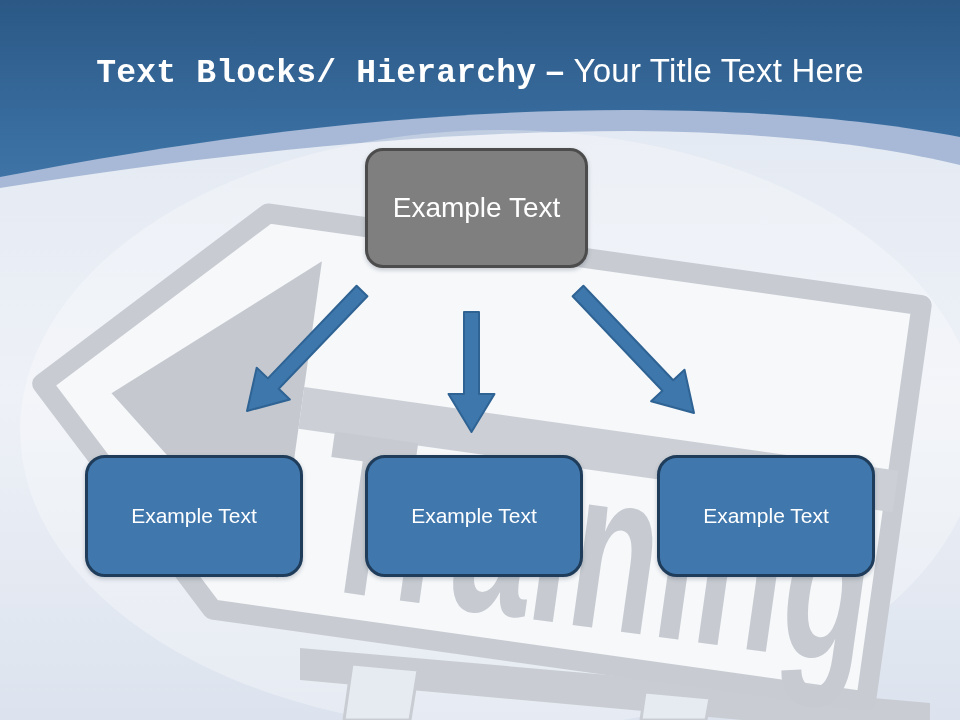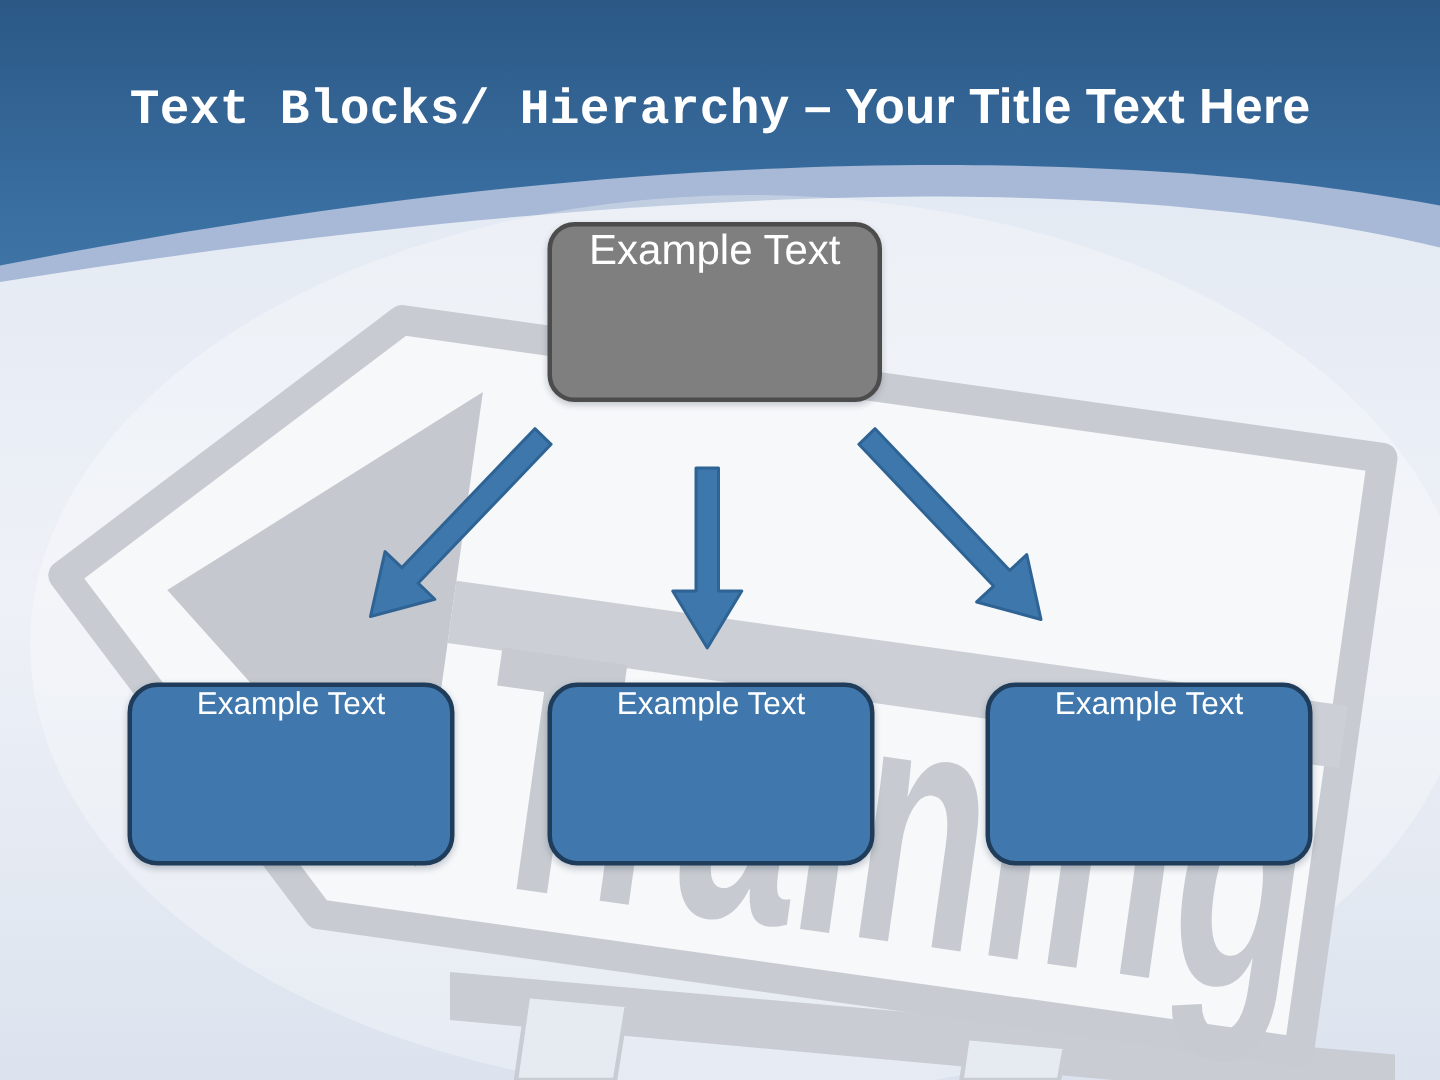--- a/index.html
+++ b/index.html
@@ -25,27 +25,27 @@
     width: 100%;
     text-align: center;
     color: #ffffff;
     font-size: 33px;
     line-height: 1.15;
     letter-spacing: 0.2px;
     white-space: nowrap;
   }
   .slide-title .t-bold { font-weight: 700; font-family: Liberation Mono, monospace; }
   .slide-title .t-dash { font-weight: 700; white-space: pre; }
-  .slide-title .t-reg  { font-weight: 700; text-align: center; }
+  .slide-title .t-reg  { font-weight: 400; text-align: center; }
   
   .node {
     position: absolute;
     box-sizing: border-box;
     display: flex;
-    align-items: flex-start;
+    align-items: center;
     justify-content: center;
     color: #ffffff;
     text-align: center;
     box-shadow: 0 2px 4px rgba(40,50,70,0.25);
   }
   .root-node {
     left: 365px; top: 148px;
     width: 223px; height: 120px;
     background: #7f7f7f;
     border: 3px solid #4c4c4c;

